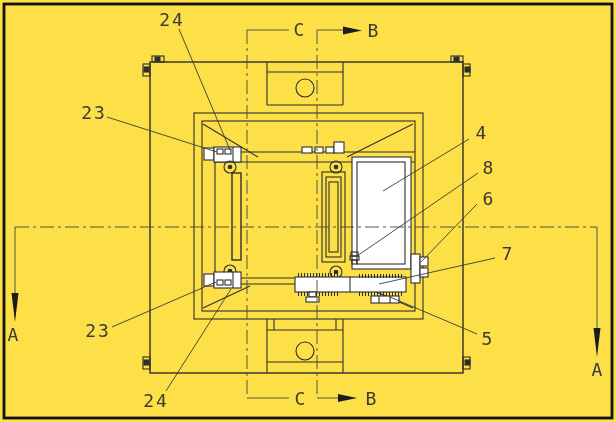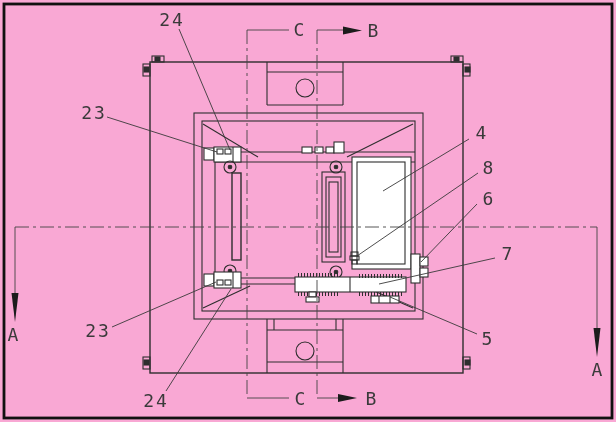--- a/index.html
+++ b/index.html
@@ -1,16 +1,16 @@
 <!DOCTYPE html>
 <html><head>
 <meta charset="utf-8">
 <style>
   html,body{margin:0;padding:0;background:#ffffff;}
-  .page{position:relative;width:616px;height:422px;background:#f9a8d4;overflow:hidden;
+  .page{position:relative;width:616px;height:422px;background:#fde047;overflow:hidden;
         font-family:"DejaVu Sans Mono","Liberation Mono",monospace;}
   svg{position:absolute;left:0;top:0;}
   text{fill:#3a3a3a;letter-spacing:2px;}
   .ref{font-size:18px;}
   .sec{font-size:18px;}
 </style>
 </head>
 <body>
 
 <div class="page">

